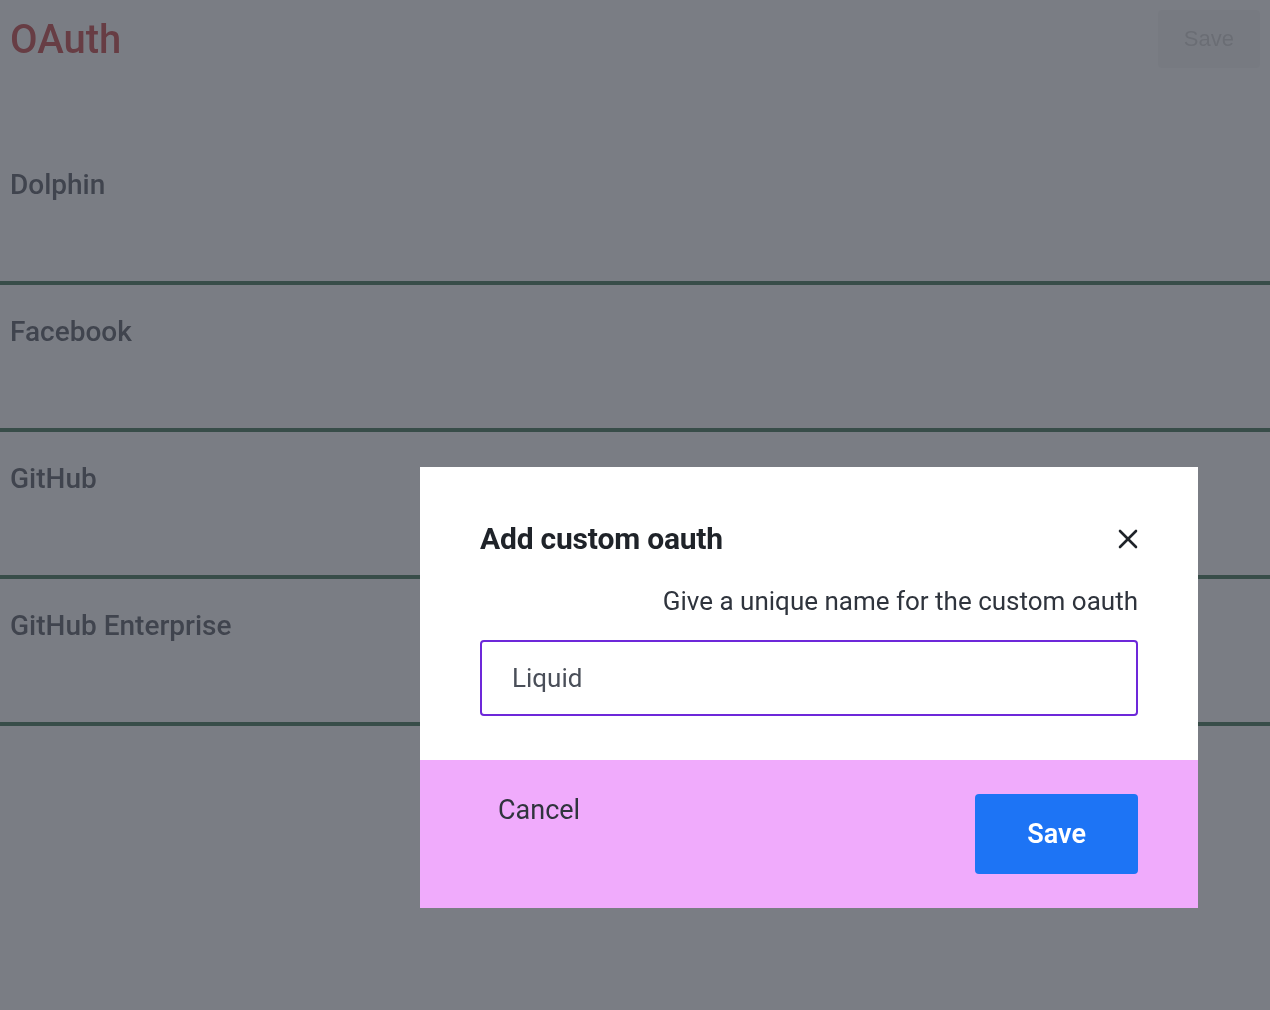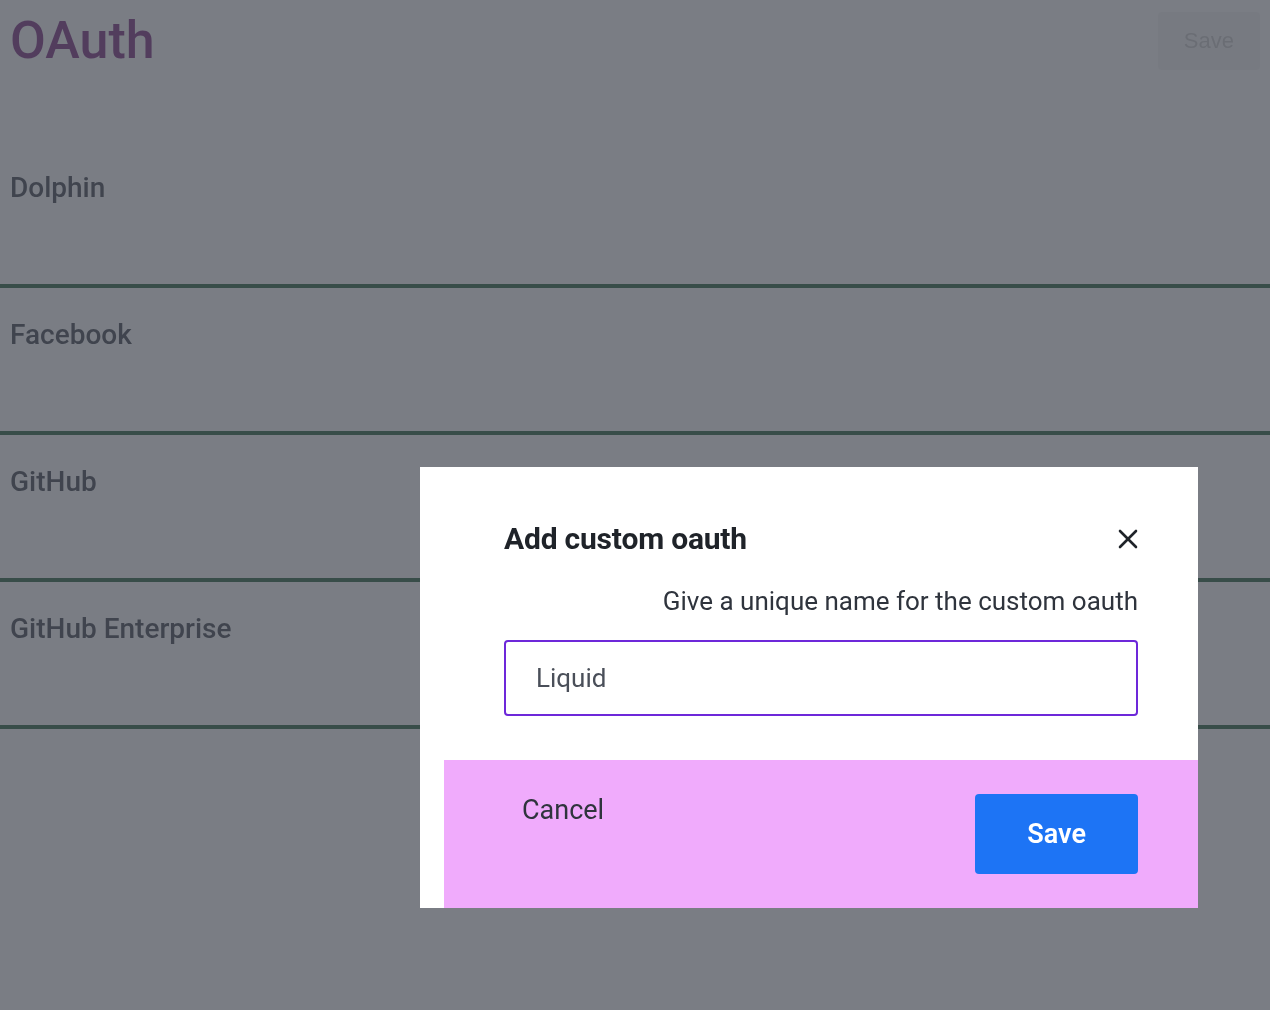--- a/index.html
+++ b/index.html
@@ -21,23 +21,23 @@
       height: 100%;
       background: #ffffff;
     }
     .page-header {
       display: flex;
       align-items: center;
       justify-content: space-between;
       padding: 10px 10px 20px 10px;
     }
     .page-title {
-      font-size: 52px;
+      font-size: 40px;
       font-weight: 500;
-      color: #701a75;
+      color: #b91c1c;
     }
     .save-button {
       font-size: 22px;
       color: #c7c7c7;
       background: #f5f5f5;
       border: none;
       padding: 16px 26px;
       border-radius: 4px;
     }
     .section-list {
@@ -61,21 +61,20 @@
       background: rgba(70, 75, 84, 0.72);
     }
     .modal {
       position: absolute;
       left: 420px;
       top: 467px;
       width: 778px;
       background: #ffffff;
       display: flex;
       flex-direction: column;
-      padding-left: 24px;
     }
     .modal-header {
       display: flex;
       align-items: center;
       justify-content: space-between;
       padding: 54px 56px 30px 60px;
     }
     .modal-title {
       font-size: 30px;
       font-weight: 700;

